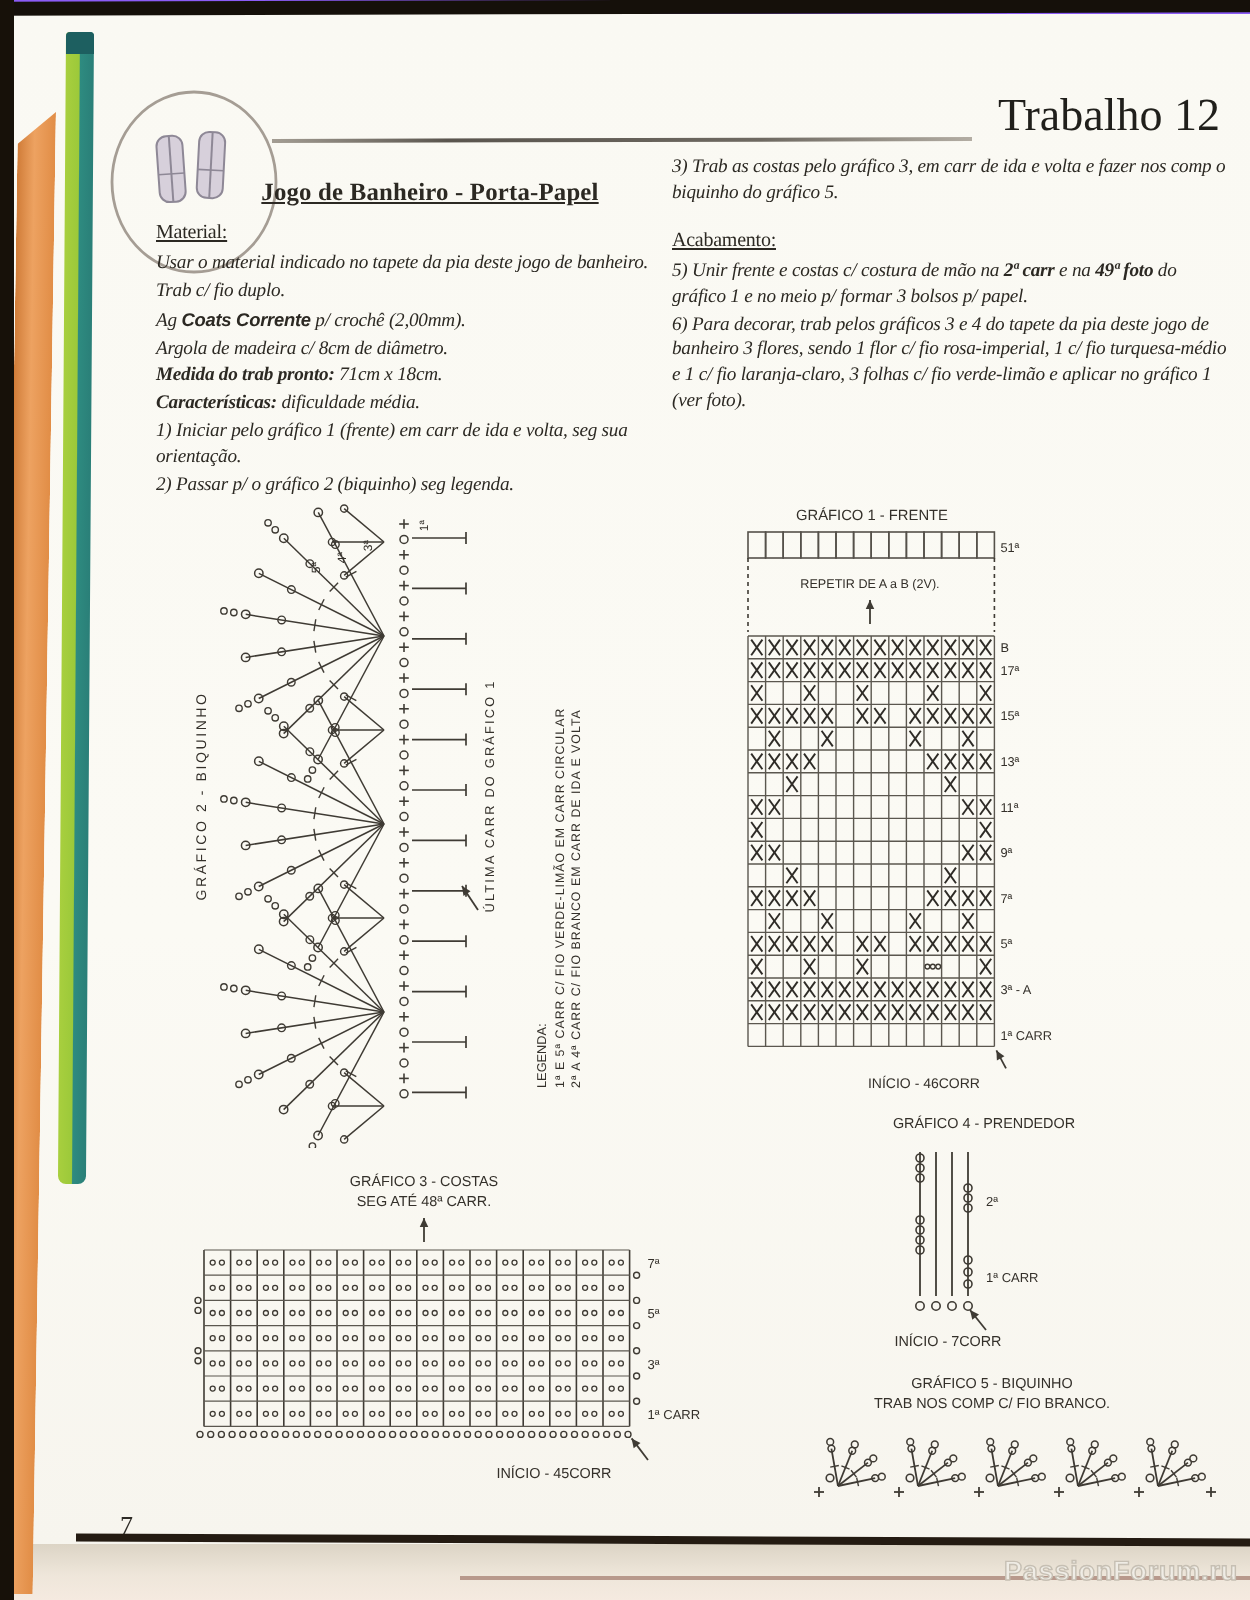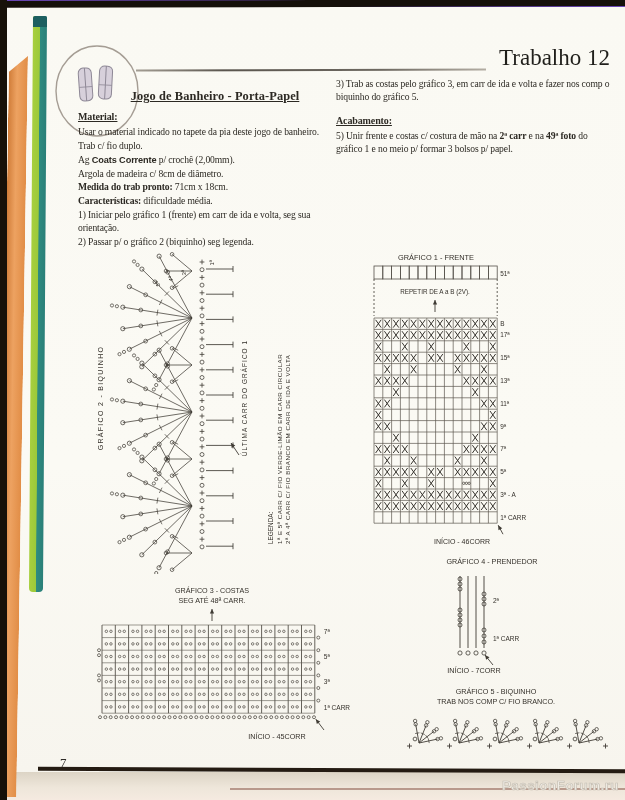--- a/index.html
+++ b/index.html
@@ -20,23 +20,23 @@
   .bottom-area{position:absolute;left:0;top:772px;width:625px;height:28px;background:linear-gradient(180deg,#dcd4c5,#eee6da 55%,#f5eae0);z-index:3;}
   .bottom-line2{position:absolute;left:230px;top:788px;width:395px;height:2px;background:#a57f72;opacity:.75;z-index:4;}
 
   .logo{position:absolute;z-index:2;}
   .header-rule{position:absolute;left:136px;top:69px;width:350px;height:2px;z-index:2;
     background:linear-gradient(90deg,#a39d93,#5a554e 25%,#6e6961 70%,#b3ada3);transform:rotate(-.15deg);}
   .header-title{position:absolute;left:452px;top:44px;width:158px;text-align:right;
     font:400 23px/28px "Liberation Serif",serif;color:#201f1b;z-index:2;}
 
   .col{position:absolute;font-size:9.6px;line-height:12.9px;letter-spacing:-.12px;color:#2c2923;z-index:2;}
-  .col p{margin:0 0 1px 0;}
+  .col p{margin:0 0 1px 0;font-style:italic;}
   .article-title{text-align:center;font-weight:bold;font-size:12.4px;text-decoration:underline;margin:0 0 8px 0;letter-spacing:.1px;}
-  .heading{font-weight:bold;text-decoration:underline;font-size:10px;margin:8px 0 2px 0;}
+  .heading{font-weight:normal;text-decoration:underline;font-size:10px;margin:8px 0 2px 0;}
   .col b{font-family:"Liberation Sans",sans-serif;font-size:9.2px;}
   .col .sb b{font-family:"Liberation Serif",serif;font-size:9.6px;}
 
   .diag{position:absolute;z-index:2;}
   .page-number{position:absolute;left:60px;top:755px;font:13px "Liberation Serif",serif;color:#2e2b26;z-index:4;}
   .watermark{position:absolute;right:6px;top:778px;font:bold 13.5px "Liberation Sans",sans-serif;
     color:#efece5;-webkit-text-stroke:.7px #c6bfb3;letter-spacing:.4px;z-index:5;}
 </style>
 </head>
 <body>
@@ -79,20 +79,21 @@
     <p class="sb"><b>Medida do trab pronto:</b> 71cm x 18cm.</p>
     <p class="sb"><b>Características:</b> dificuldade média.</p>
     <p class="sb">1) Iniciar pelo gráfico 1 (frente) em carr de ida e volta, seg sua orientação.</p>
     <p class="sb">2) Passar p/ o gráfico 2 (biquinho) seg legenda.</p>
   </div>
 
   <div class="col" style="left:336px;top:78px;width:280px">
     <p class="sb">3) Trab as costas pelo gráfico 3, em carr de ida e volta e fazer nos comp o biquinho do gráfico 5.</p>
     <div class="heading" style="margin-top:11px">Acabamento:</div>
     <p class="sb">5) Unir frente e costas c/ costura de mão na <b>2ª carr</b> e na <b>49ª foto</b> do gráfico 1 e no meio p/ formar 3 bolsos p/ papel.</p>
+    <p class="sb">6) Para decorar, trab pelos gráficos 3 e 4 do tapete da pia deste jogo de banheiro 3 flores, sendo 1 flor c/ fio rosa-imperial, 1 c/ fio turquesa-médio e 1 c/ fio laranja-claro, 3 folhas c/ fio verde-limão e aplicar no gráfico 1 (ver foto).</p>
   </div>
 
   <svg id="g2" class="diag" style="left:85px;top:248px" width="232" height="326">
       <text x="18" y="150" font-size="7" text-anchor="middle" fill="#34302a" font-family="&quot;Liberation Sans&quot;,sans-serif" letter-spacing="1.3" transform="rotate(-90 18 150)">GRÁFICO 2 - BIQUINHO</text>
       <line x1="114.6" y1="14" x2="119.4" y2="14" stroke="#3f3b34" stroke-width="0.8"></line>
       <line x1="117" y1="11.6" x2="117" y2="16.4" stroke="#3f3b34" stroke-width="0.8"></line>
       <circle cx="117" cy="21.7" r="2" fill="none" stroke="#3f3b34" stroke-width="0.75"></circle>
       <line x1="114.6" y1="29.4" x2="119.4" y2="29.4" stroke="#3f3b34" stroke-width="0.8"></line>
       <line x1="117" y1="27" x2="117" y2="31.799999999999997" stroke="#3f3b34" stroke-width="0.8"></line>
       <circle cx="117" cy="37.1" r="2" fill="none" stroke="#3f3b34" stroke-width="0.75"></circle>

